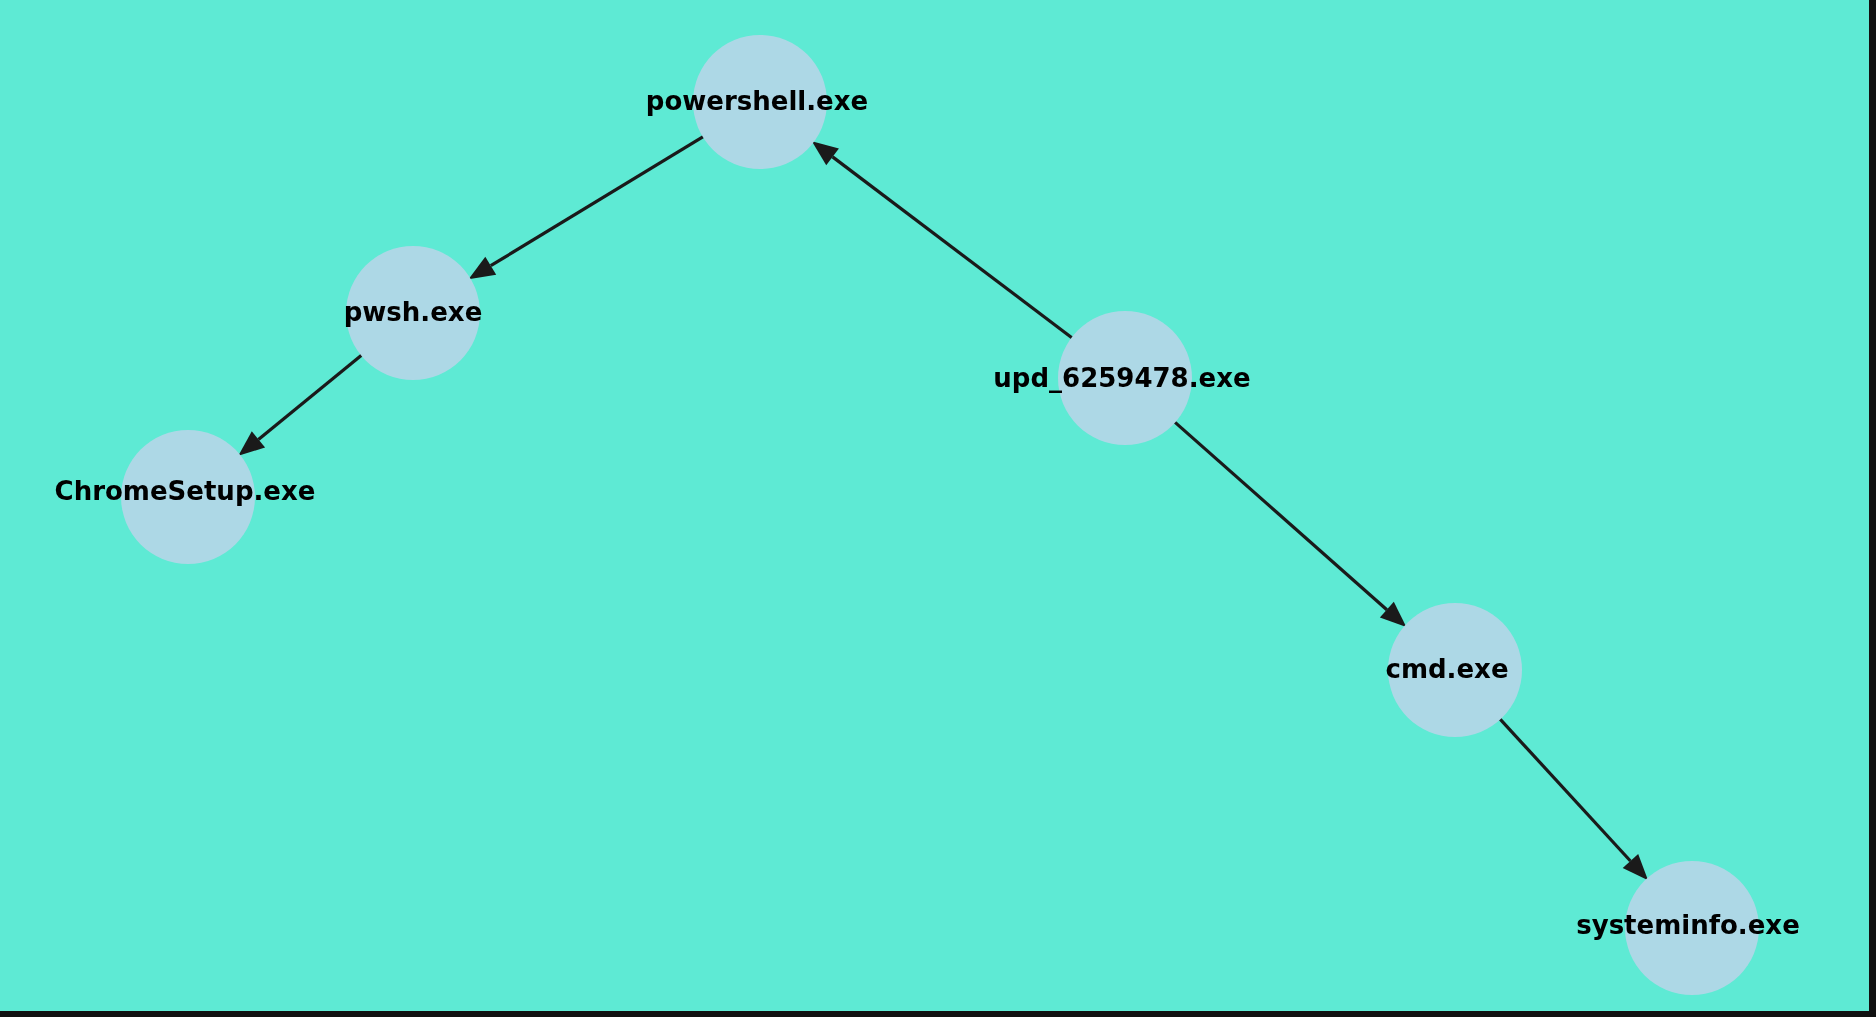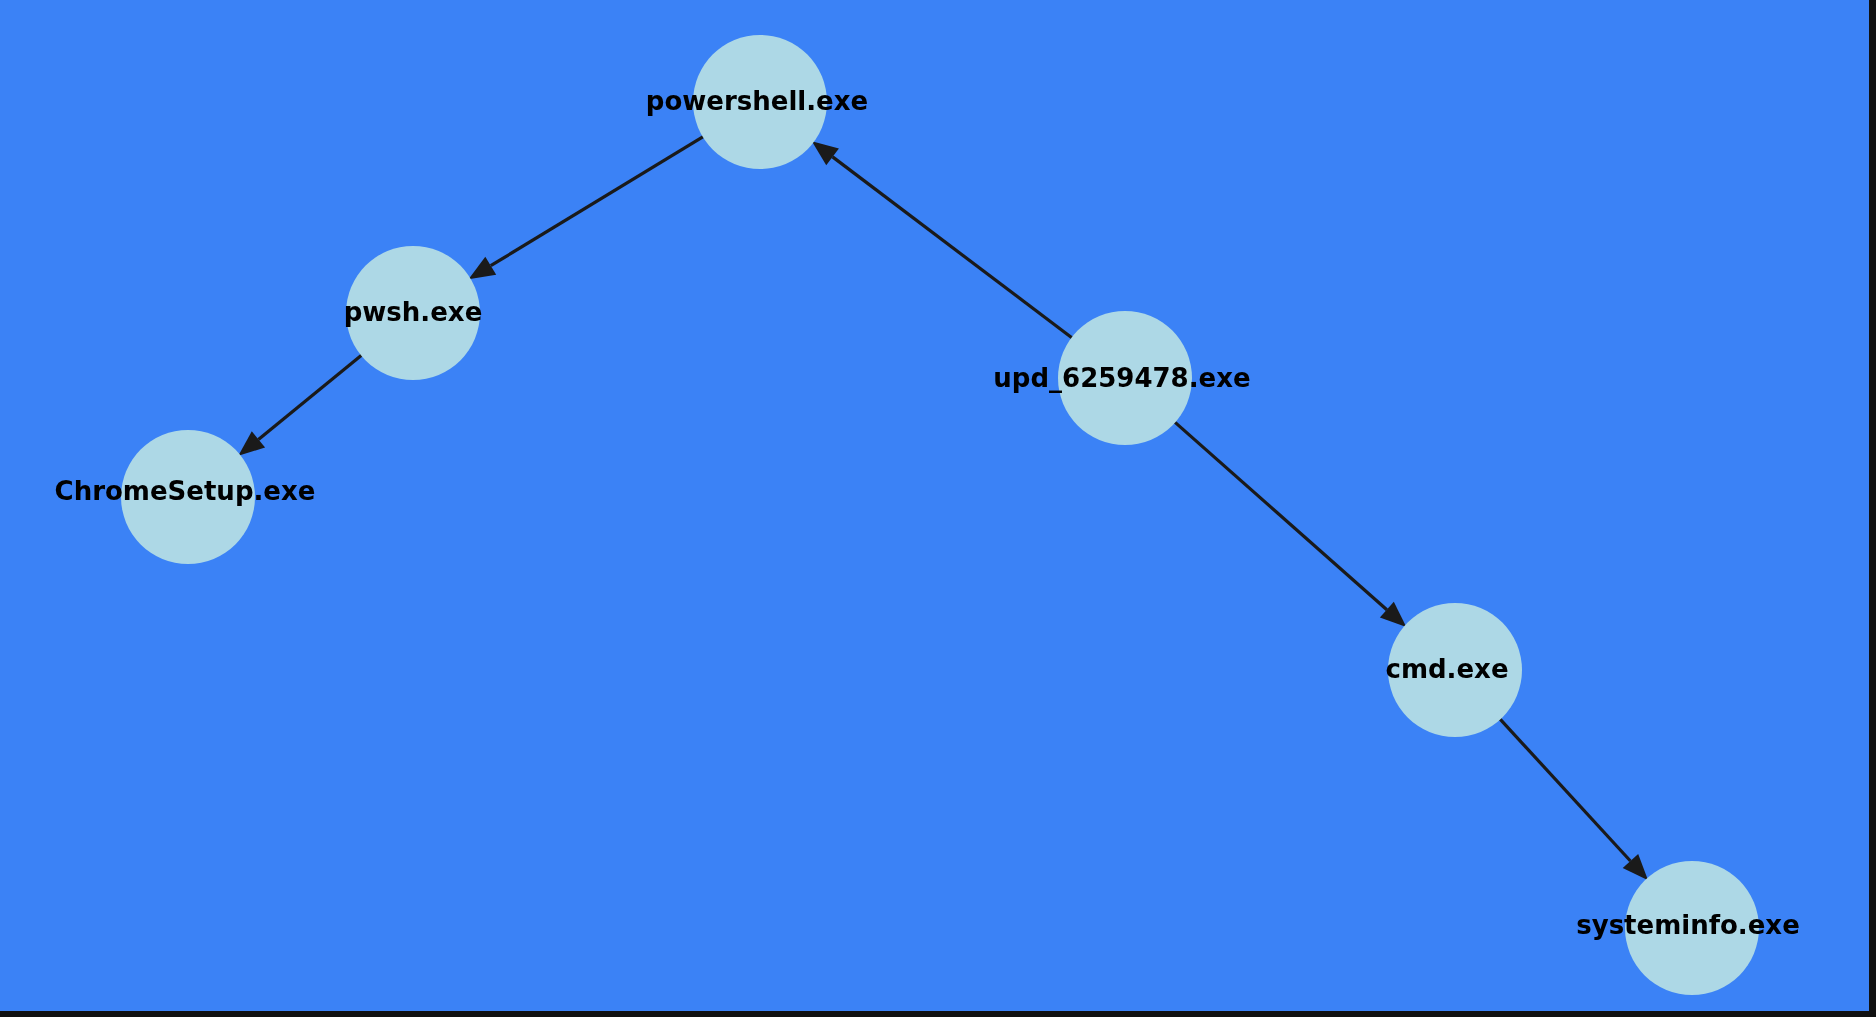--- a/index.html
+++ b/index.html
@@ -8,21 +8,21 @@
     padding: 0;
     background: #ffffff;
   }
   body {
     font-family: "DejaVu Sans", sans-serif;
   }
   #canvas-frame {
     position: relative;
     width: 1876px;
     height: 1017px;
-    background: #3b82f6;
+    background: #5eead4;
     box-sizing: border-box;
     overflow: hidden;
   }
   #graph-svg {
     position: absolute;
     left: 0;
     top: 0;
     width: 1876px;
     height: 1017px;
     display: block;

